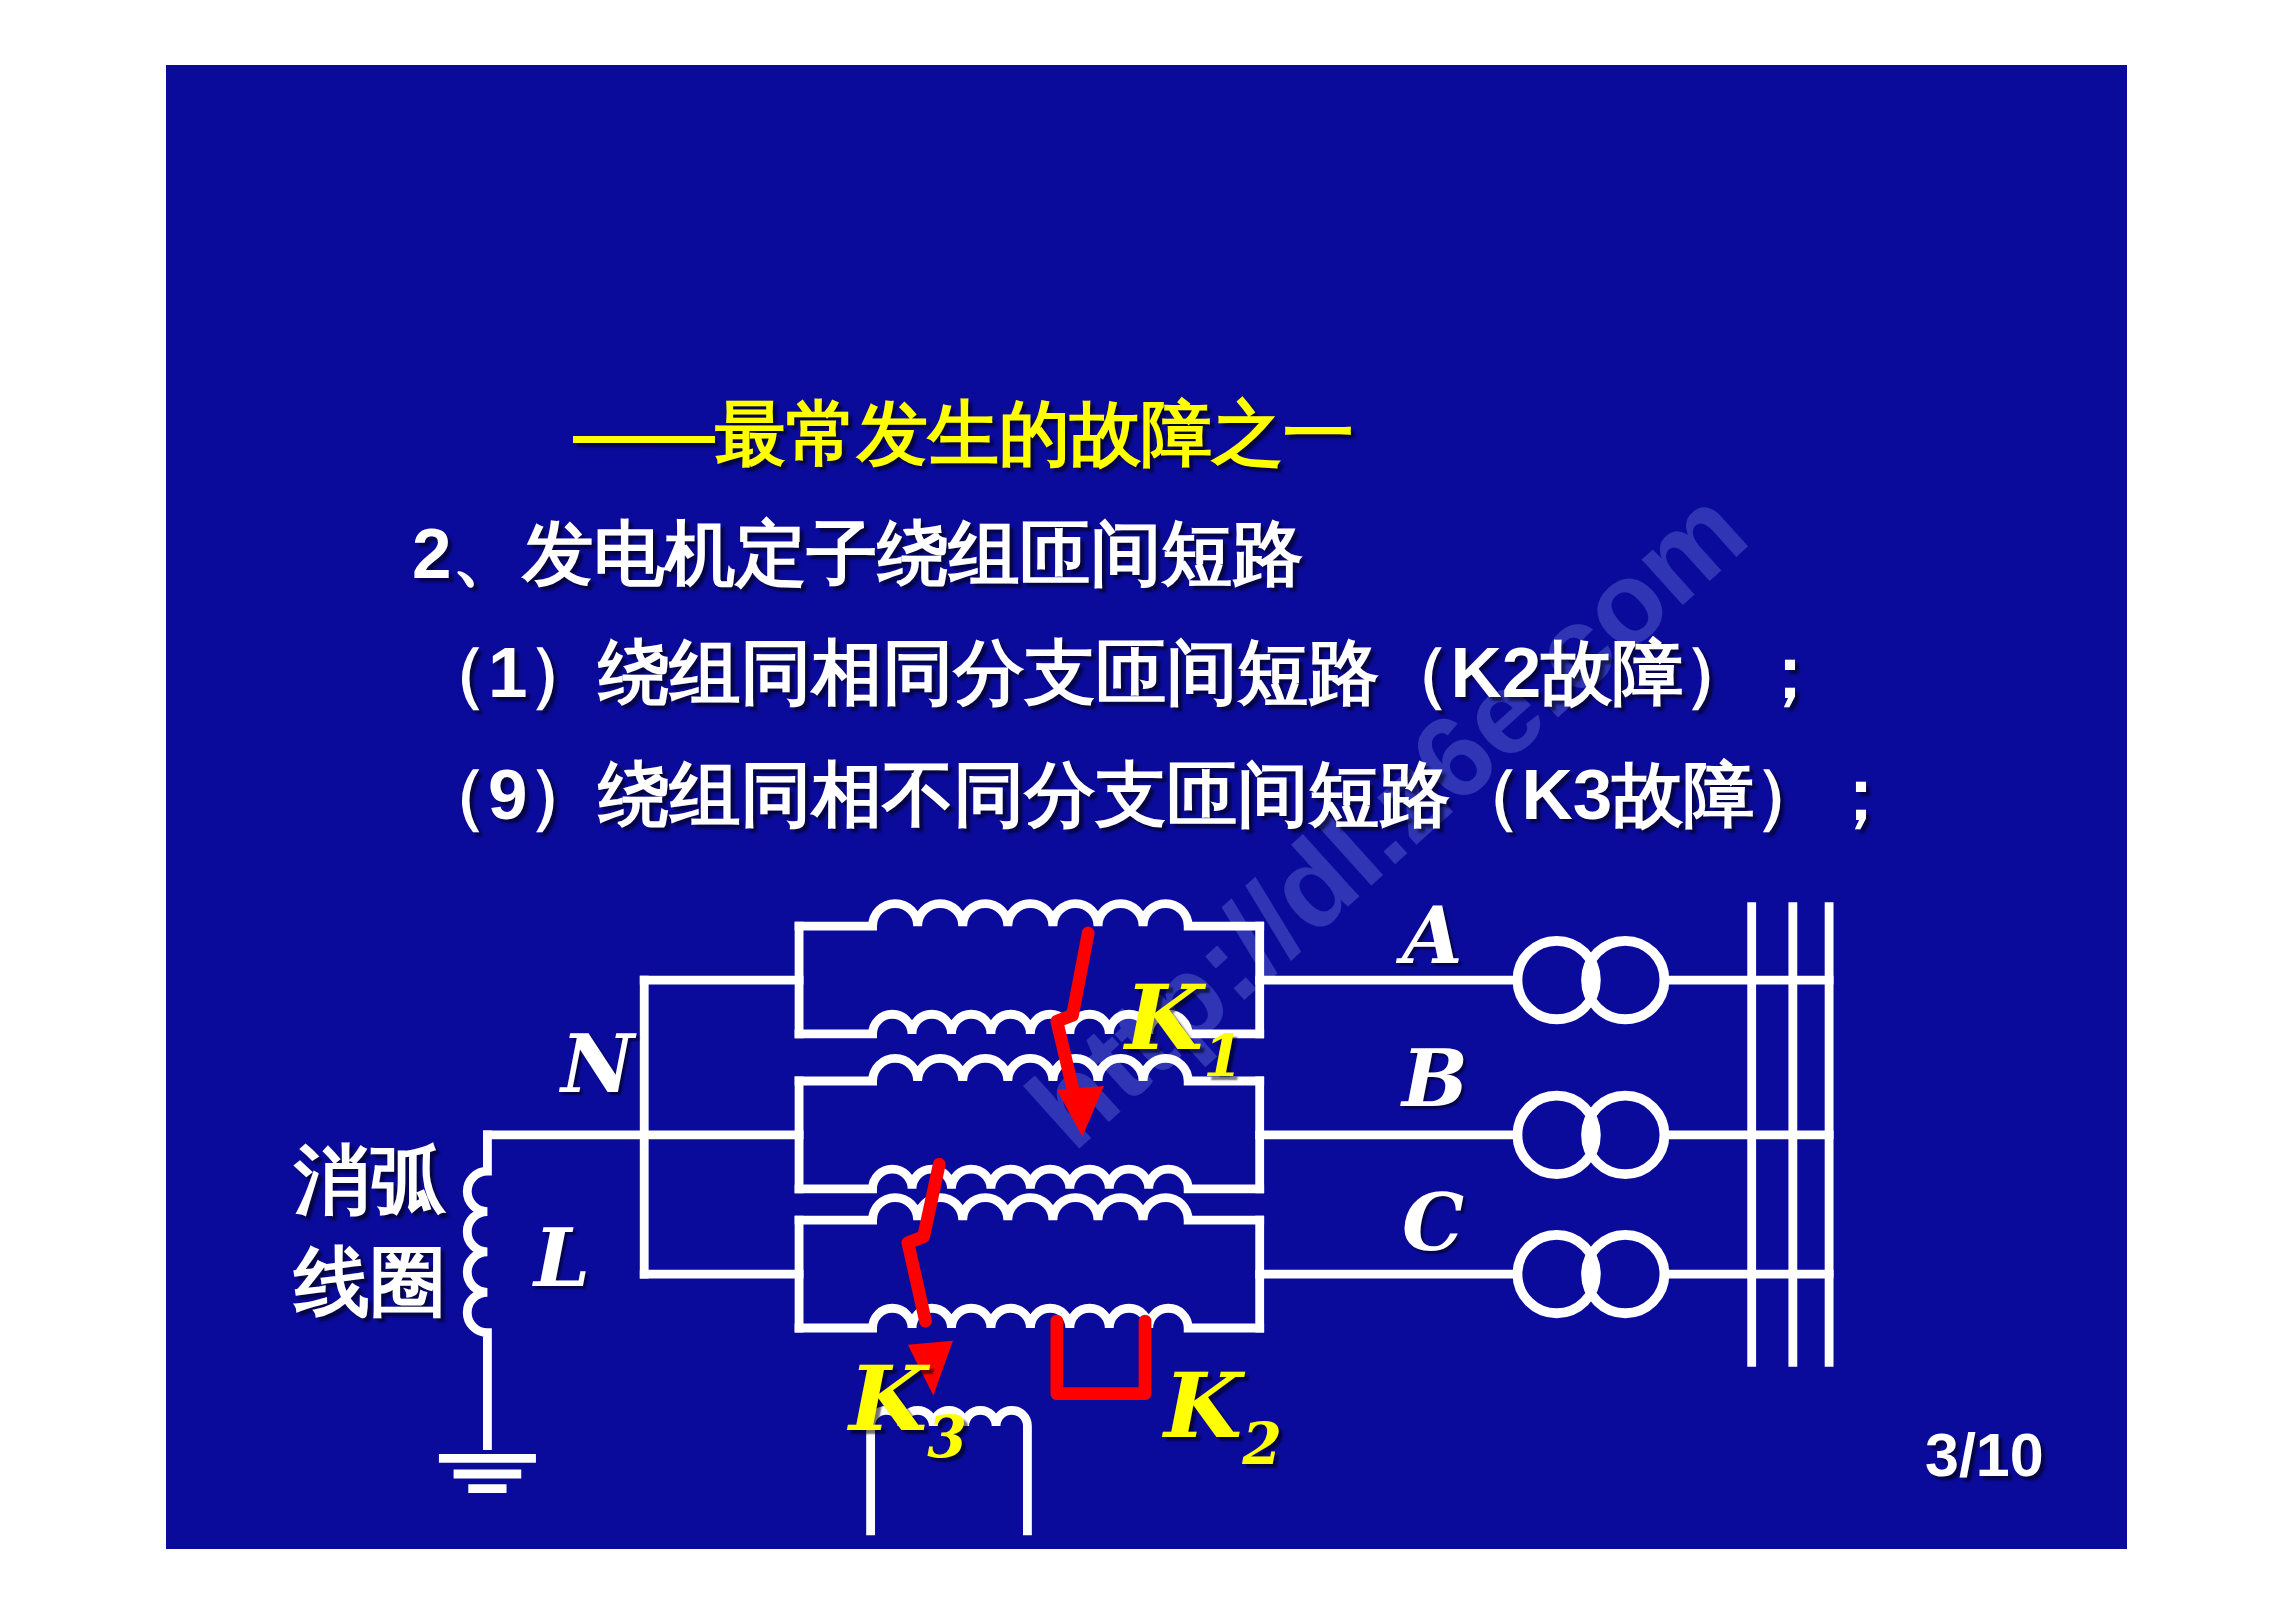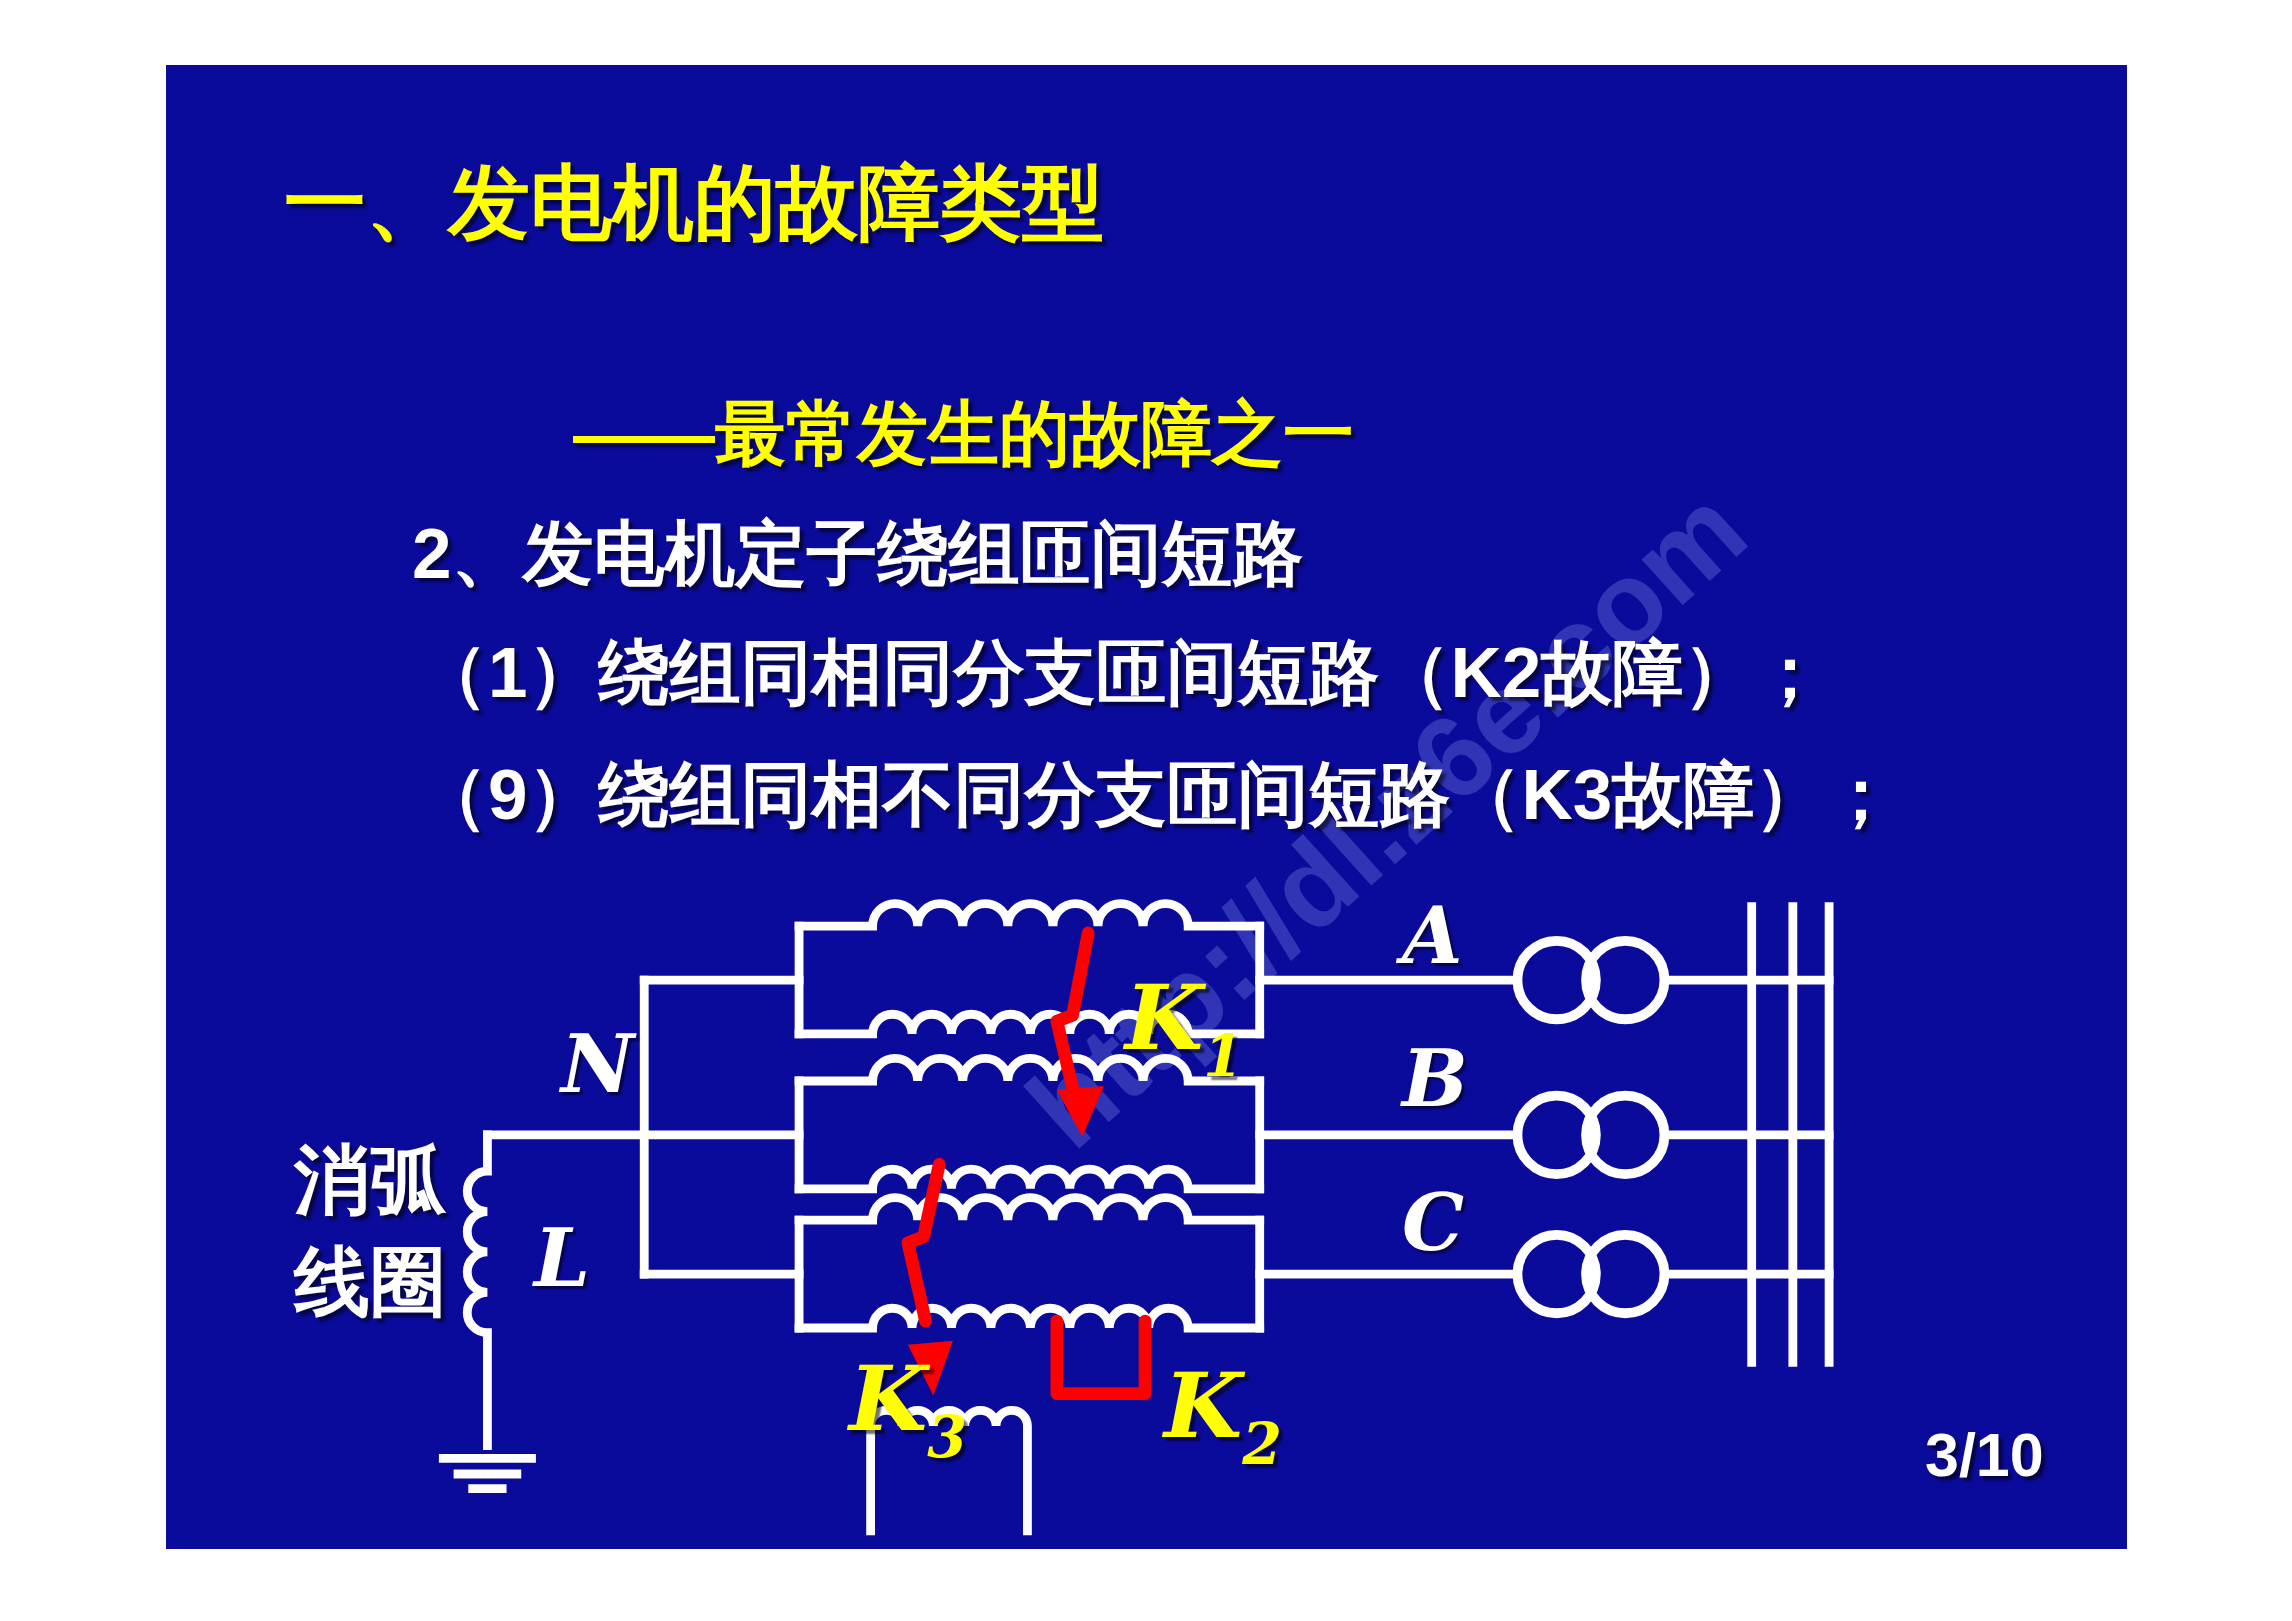--- a/index.html
+++ b/index.html
@@ -125,21 +125,20 @@
     <g>
       <path class="rline" d="M958,1188 L942,1262 L926,1268 L944,1348"></path>
       <polygon class="rfill" points="952,1424 926,1372 972,1368"></polygon>
     </g>
 
     <g>
       <path class="rline" d="M1078,1348 V1422 H1168 V1348"></path>
     </g>
   </svg>
 
-  <div class="txt yellow t-title">一、发电机的故障类型</div>
   <div class="txt yellow t-l2">——最常发生的故障之一</div>
   <div class="txt white t-l3">2、发电机定子绕组匝间短路</div>
   <div class="txt white t-l4">（1）绕组同相同分支匝间短路（K2故障）；</div>
   <div class="txt white t-l5">（9）绕组同相不同分支匝间短路（K3故障）；</div>
 
   <div class="txt white t-xh1">消弧</div>
   <div class="txt white t-xh2">线圈</div>
   <div class="txt script t-N">N</div>
   <div class="txt script t-L">L</div>
   <div class="txt script t-A">A</div>

